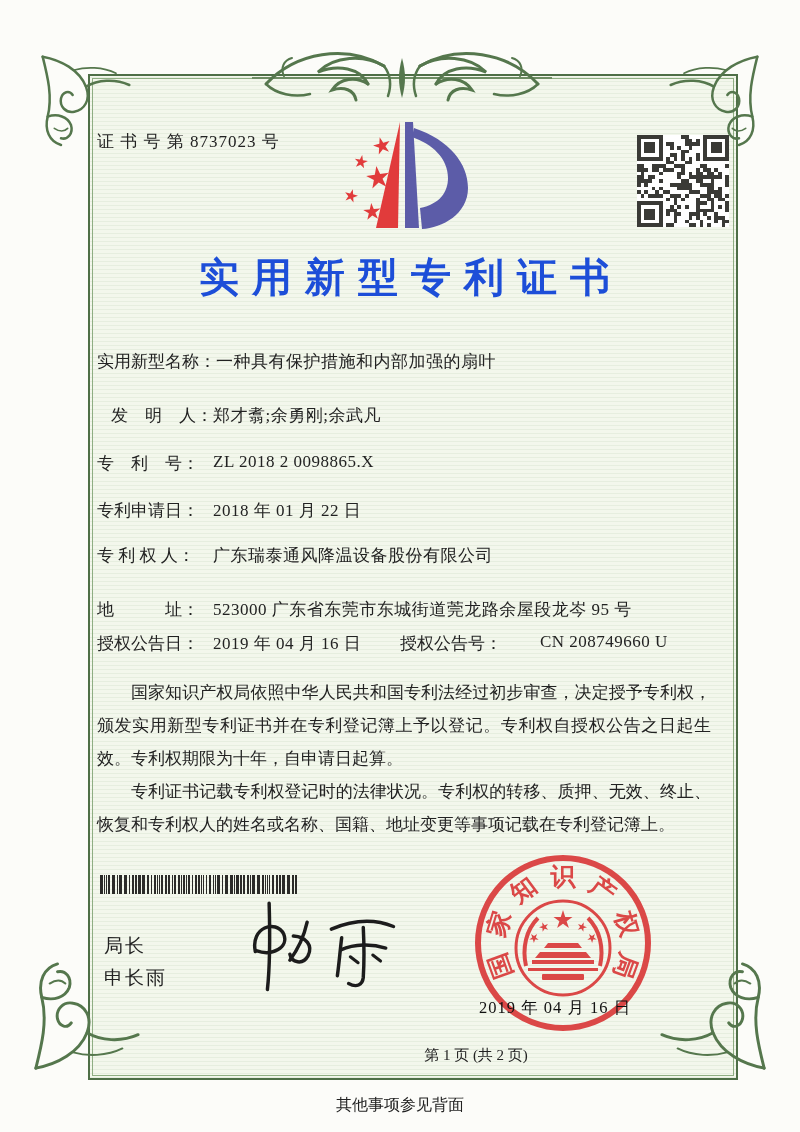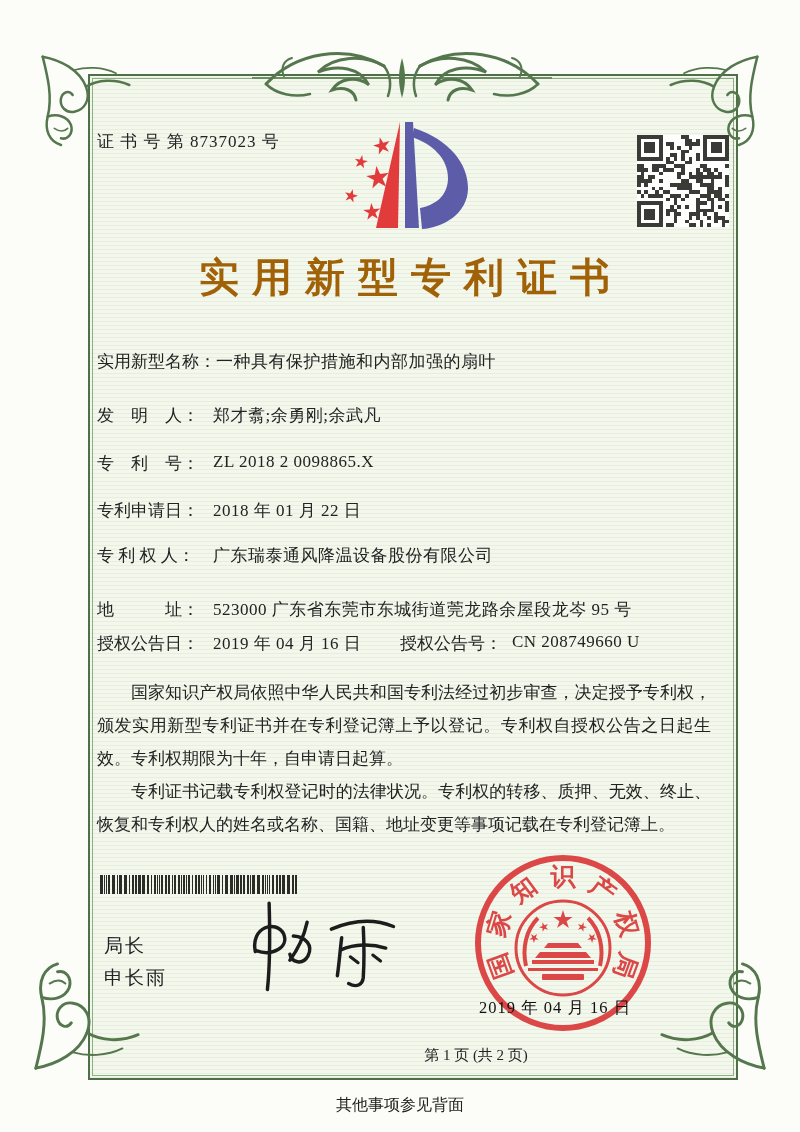--- a/index.html
+++ b/index.html
@@ -9,25 +9,25 @@
   
   .frame{position:absolute;left:88px;top:74px;width:646px;height:1002px;
          border:2px solid #4e6f47;background:#f3f7ec;}
   .frame::before{content:"";position:absolute;inset:2px;border:1px solid #8fae83;pointer-events:none;}
   .frame::after{content:"";position:absolute;inset:0;pointer-events:none;
       background:repeating-linear-gradient(0deg, rgba(120,160,110,.10) 0 1px, transparent 1px 4px);}
   .ornament{position:absolute;z-index:3;pointer-events:none;}
   
   .certno{left:97px;top:130px;font-size:17px;letter-spacing:1px;z-index:5;text-align:right;}
   .title{left:88px;top:250px;width:646px;text-align:center;font-size:40px;font-weight:700;
-         letter-spacing:13px;color:#a16207;z-index:5;}
+         letter-spacing:13px;color:#1d4ed8;z-index:5;}
   .frow{left:97px;width:620px;font-size:17px;z-index:5;display:flex;align-items:flex-start;}
   .flabel{flex:0 0 116px;white-space:nowrap;}
   .fvalue{white-space:nowrap;letter-spacing:.5px;}
-  .pair2{position:absolute;left:303px;top:0;display:flex;}
+  .pair2{position:absolute;left:303px;top:0;display:flex;gap:28px;}
   .pair2 .flabel{flex:0 0 112px;}
   .paras{left:97px;top:676px;width:614px;font-size:17px;line-height:33px;
          text-align:justify;z-index:5;}
   .paras p{margin:0;text-indent:2em;}
   .director{left:104px;top:930px;font-size:19px;line-height:32px;z-index:5;letter-spacing:2px;}
   .sealdate{left:479px;top:997px;font-size:16.5px;letter-spacing:1px;z-index:7;color:#111;}
   .pageno{left:88px;top:1046px;width:776px;text-align:center;font-size:15px;z-index:5;}
   .backnote{left:0;top:1095px;width:800px;text-align:center;font-size:16px;z-index:5;font-family:Liberation Serif, serif;}
   .seal-char{fill:#d93a3a;font-size:25px;font-weight:700;text-anchor:middle;
              dominant-baseline:middle;font-family:"Liberation Serif",serif;}
@@ -324,21 +324,21 @@
         <rect x="2" y="20" width="3" height="3" fill="#3a3a36"></rect>
       </g>
   </svg>
 
   <div class="abs title">实用新型专利证书</div>
 
   <div class="abs frow" style="top:350px;align-items:flex-end;">
     <span class="flabel">实用新型名称：</span>
     <span class="fvalue">一种具有保护措施和内部加强的扇叶</span>
   </div>
-  <div class="abs frow" style="top:404px;">
+  <div class="abs frow" style="top:404px;text-align:right;">
     <span class="flabel">发　明　人：</span>
     <span class="fvalue">郑才翥;余勇刚;余武凡</span>
   </div>
   <div class="abs frow" style="top:452px;">
     <span class="flabel">专　利　号：</span>
     <span class="fvalue">ZL 2018 2 0098865.X</span>
   </div>
   <div class="abs frow" style="top:499px;">
     <span class="flabel">专利申请日：</span>
     <span class="fvalue">2018 年 01 月 22 日</span>

